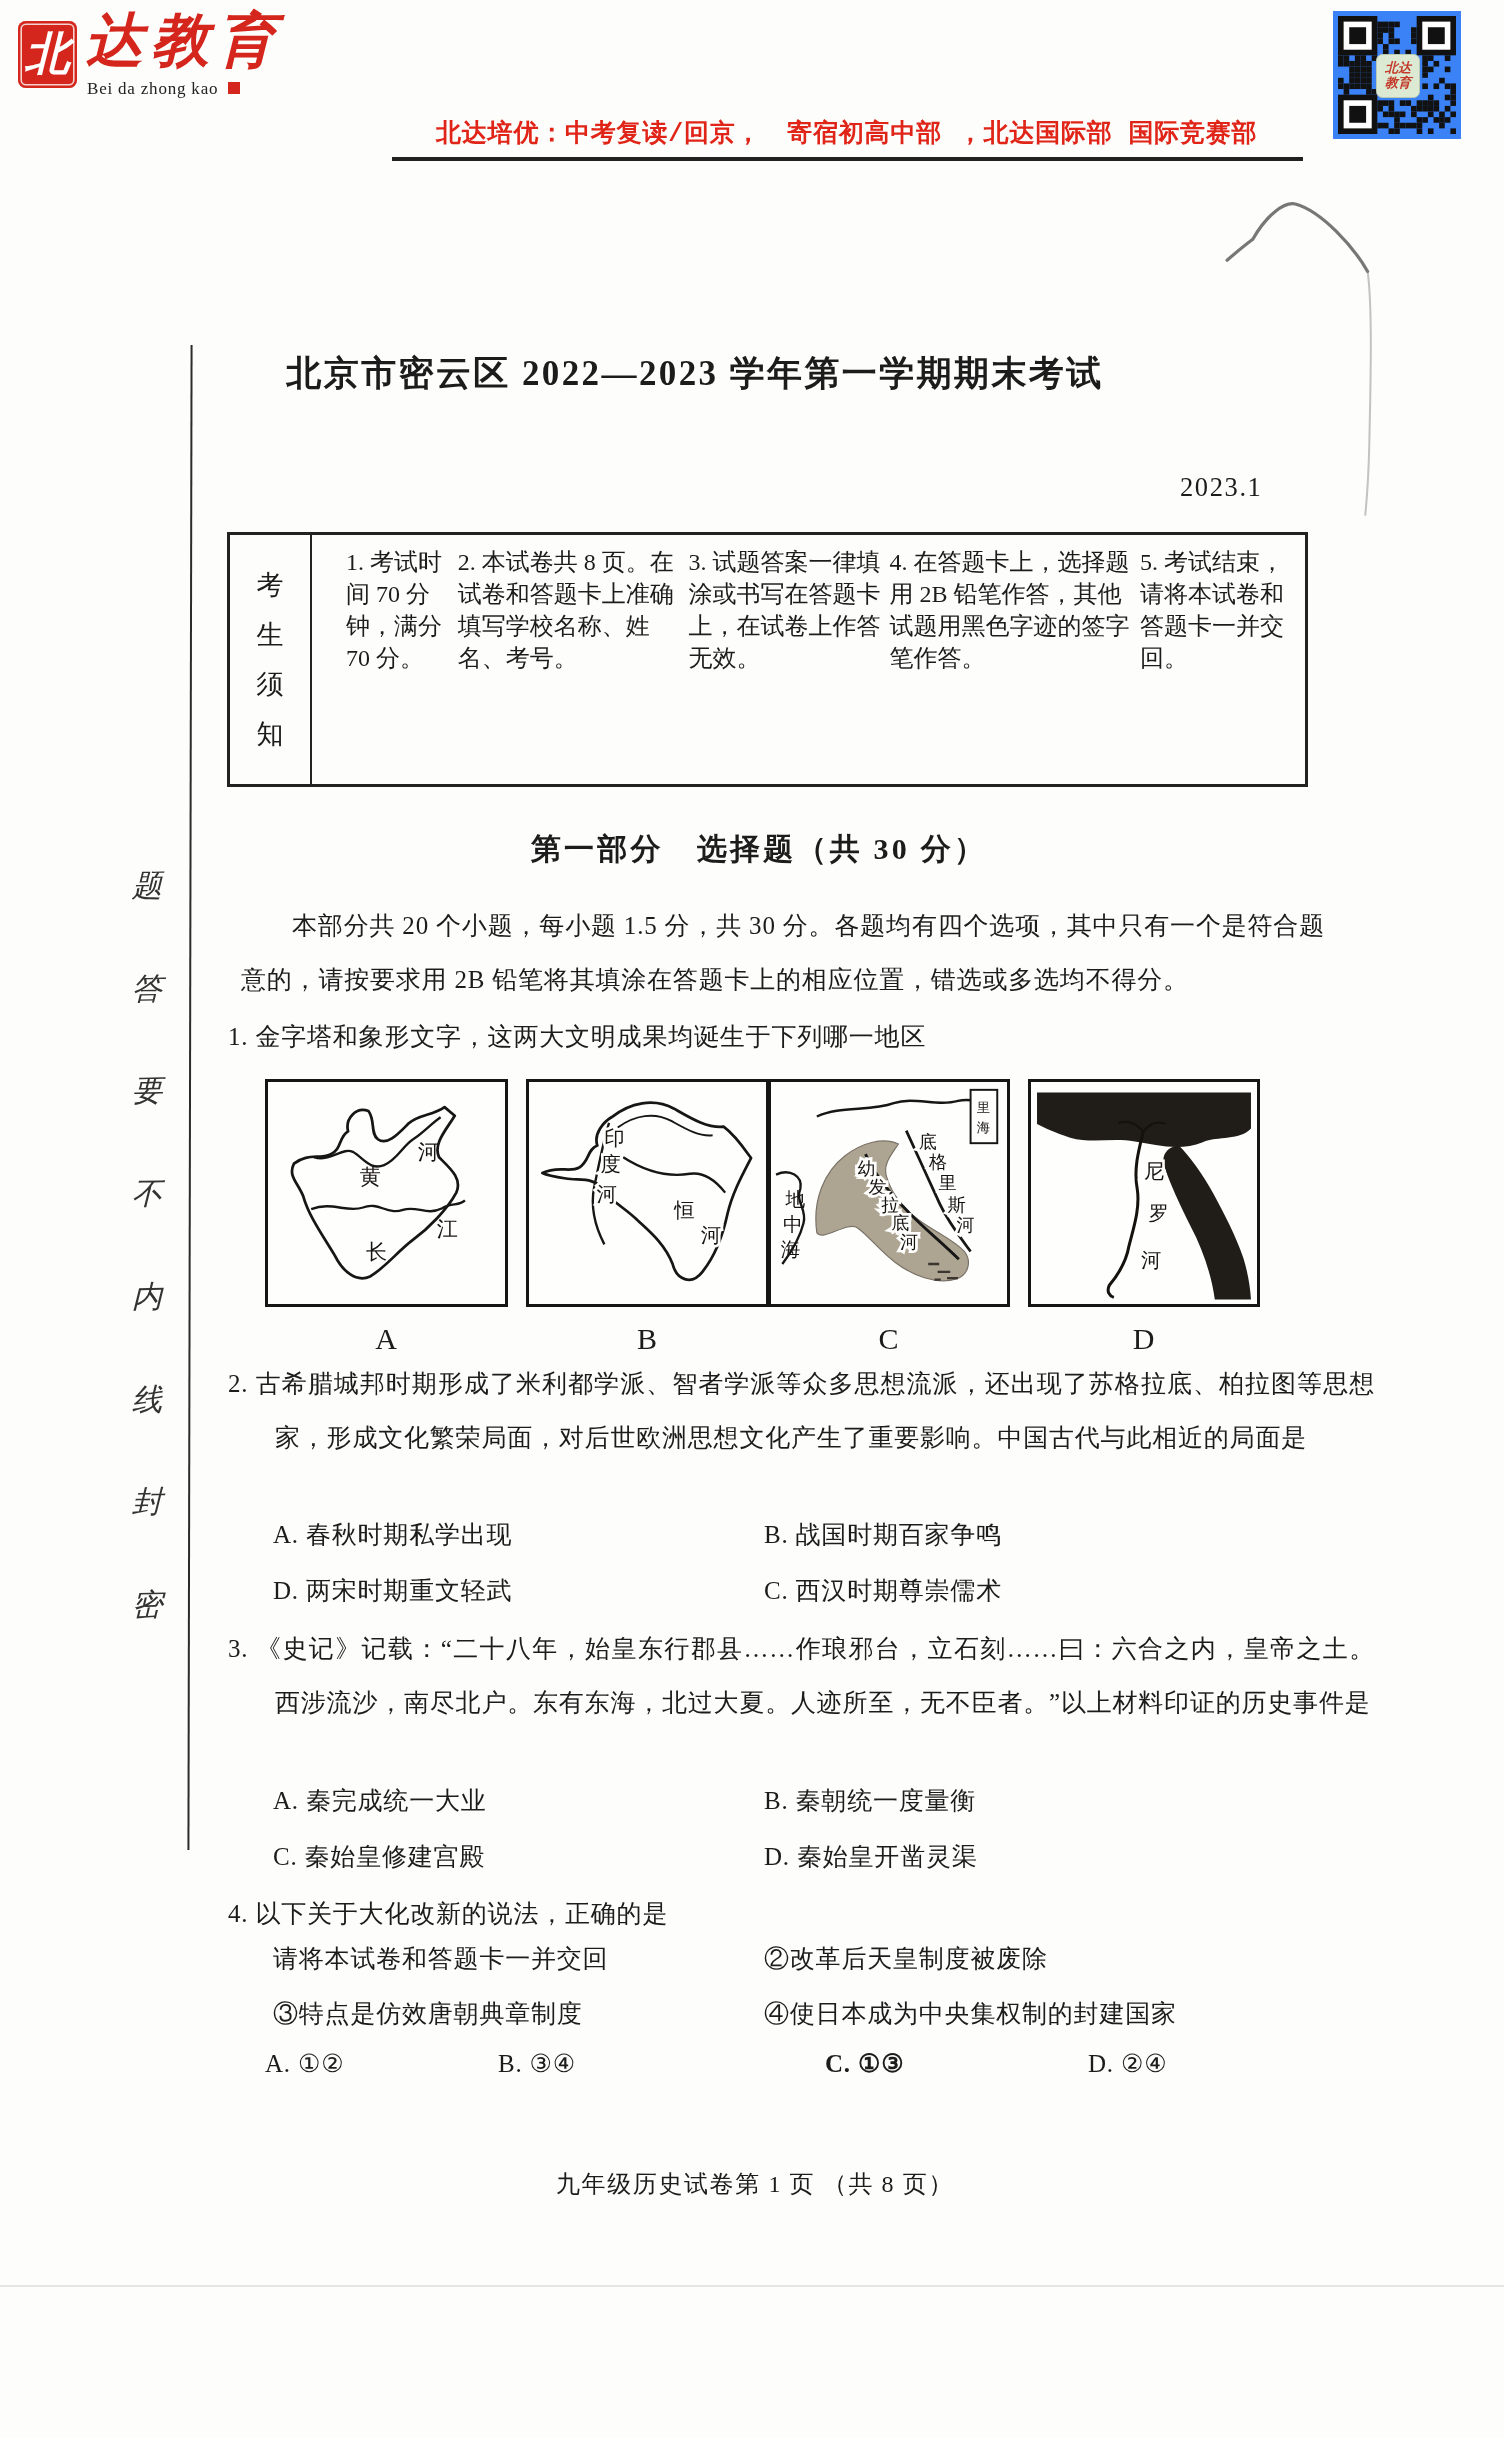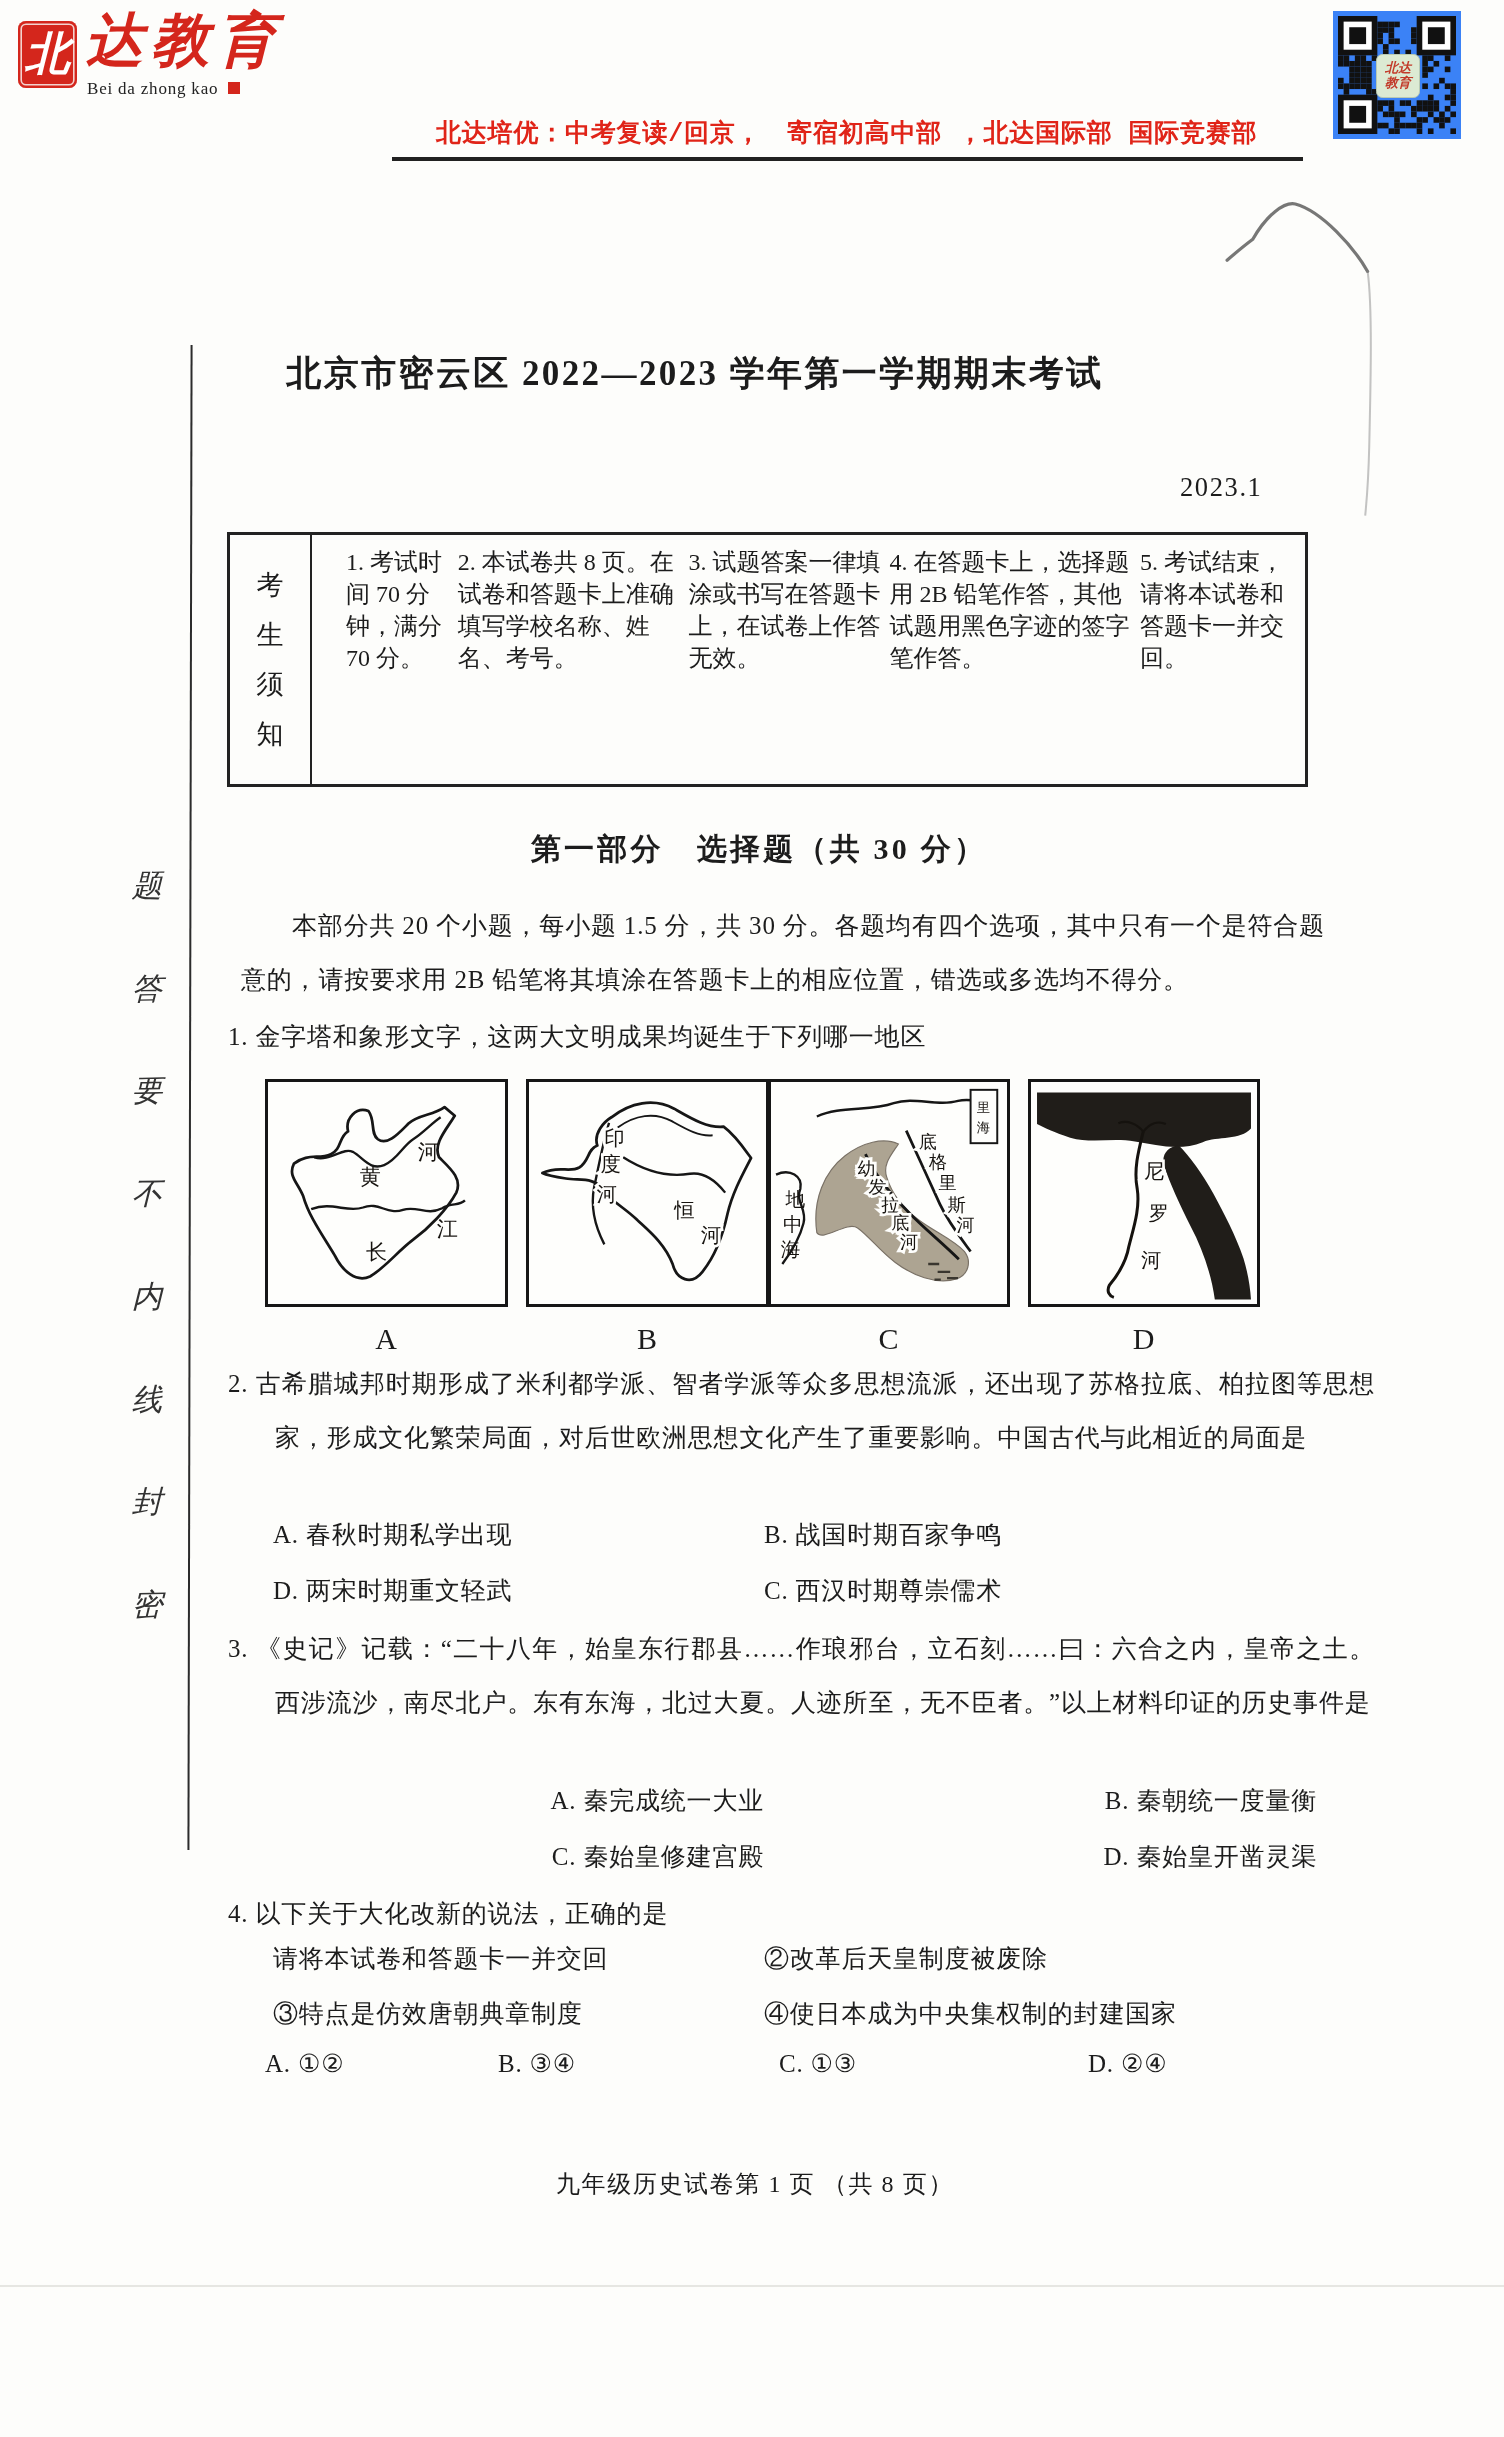--- a/index.html
+++ b/index.html
@@ -73,21 +73,21 @@
   }
   .q1-stem{left:228px;top:1010px;width:1098px;}
   .q2-stem{left:228px;top:1357px;width:1100px;}
   .q3-stem{left:228px;top:1622px;width:1100px;}
   .q4-stem{left:228px;top:1887px;width:1100px;}
   .opts{
     display:grid;grid-template-columns:491px 1fr;grid-auto-rows:56px;
     width:1044px;font-size:25px;letter-spacing:0.8px;align-items:start;
   }
   .q2-opts{left:273px;top:1518px;}
-  .q3-opts{left:273px;top:1784px;text-align:right;}
+  .q3-opts{left:273px;top:1784px;}
   .q4-stmts{left:273px;top:1942px;display:grid;grid-template-columns:491px 1fr;grid-auto-rows:55px;width:1044px;font-size:25px;letter-spacing:0.8px;}
   .q4-opts{left:265px;top:2049px;width:1068px;height:40px;font-size:25px;}
   .q4-opts span{position:absolute;top:0;white-space:nowrap;letter-spacing:0.8px;}
   .footer{left:193px;top:2168px;width:1124px;text-align:center;font-size:24px;letter-spacing:1.6px;}
   
   .mapbox{top:1079px;height:228px;border:3.2px solid #161616;background:#fefefc;box-sizing:border-box;}
   .map-a{left:265px;width:243px;}
   .map-b{left:526px;width:243px;}
   .map-c{left:768px;width:242px;}
   .map-d{left:1028px;width:232px;}
@@ -379,21 +379,21 @@
   <div class="abs stem q4-stem">4. 以下关于大化改新的说法，正确的是</div>
   <div class="abs q4-stmts">
     <span>请将本试卷和答题卡一并交回</span>
     <span>②改革后天皇制度被废除</span>
     <span>③特点是仿效唐朝典章制度</span>
     <span>④使日本成为中央集权制的封建国家</span>
   </div>
   <div class="abs q4-opts">
     <span style="left:0px;">A. ①②</span>
     <span style="left:233px;">B. ③④</span>
-    <span style="left:514px;">C. ①③</span>
+    <span style="left:560px;font-weight:bold;">C. ①③</span>
     <span style="left:823px;">D. ②④</span>
   </div>
 
   <div class="abs footer">九年级历史试卷第 1 页 （共 8 页）</div>
   <div class="abs bottom-shadow"></div>
 
 </div>
 
 
 </body></html>

